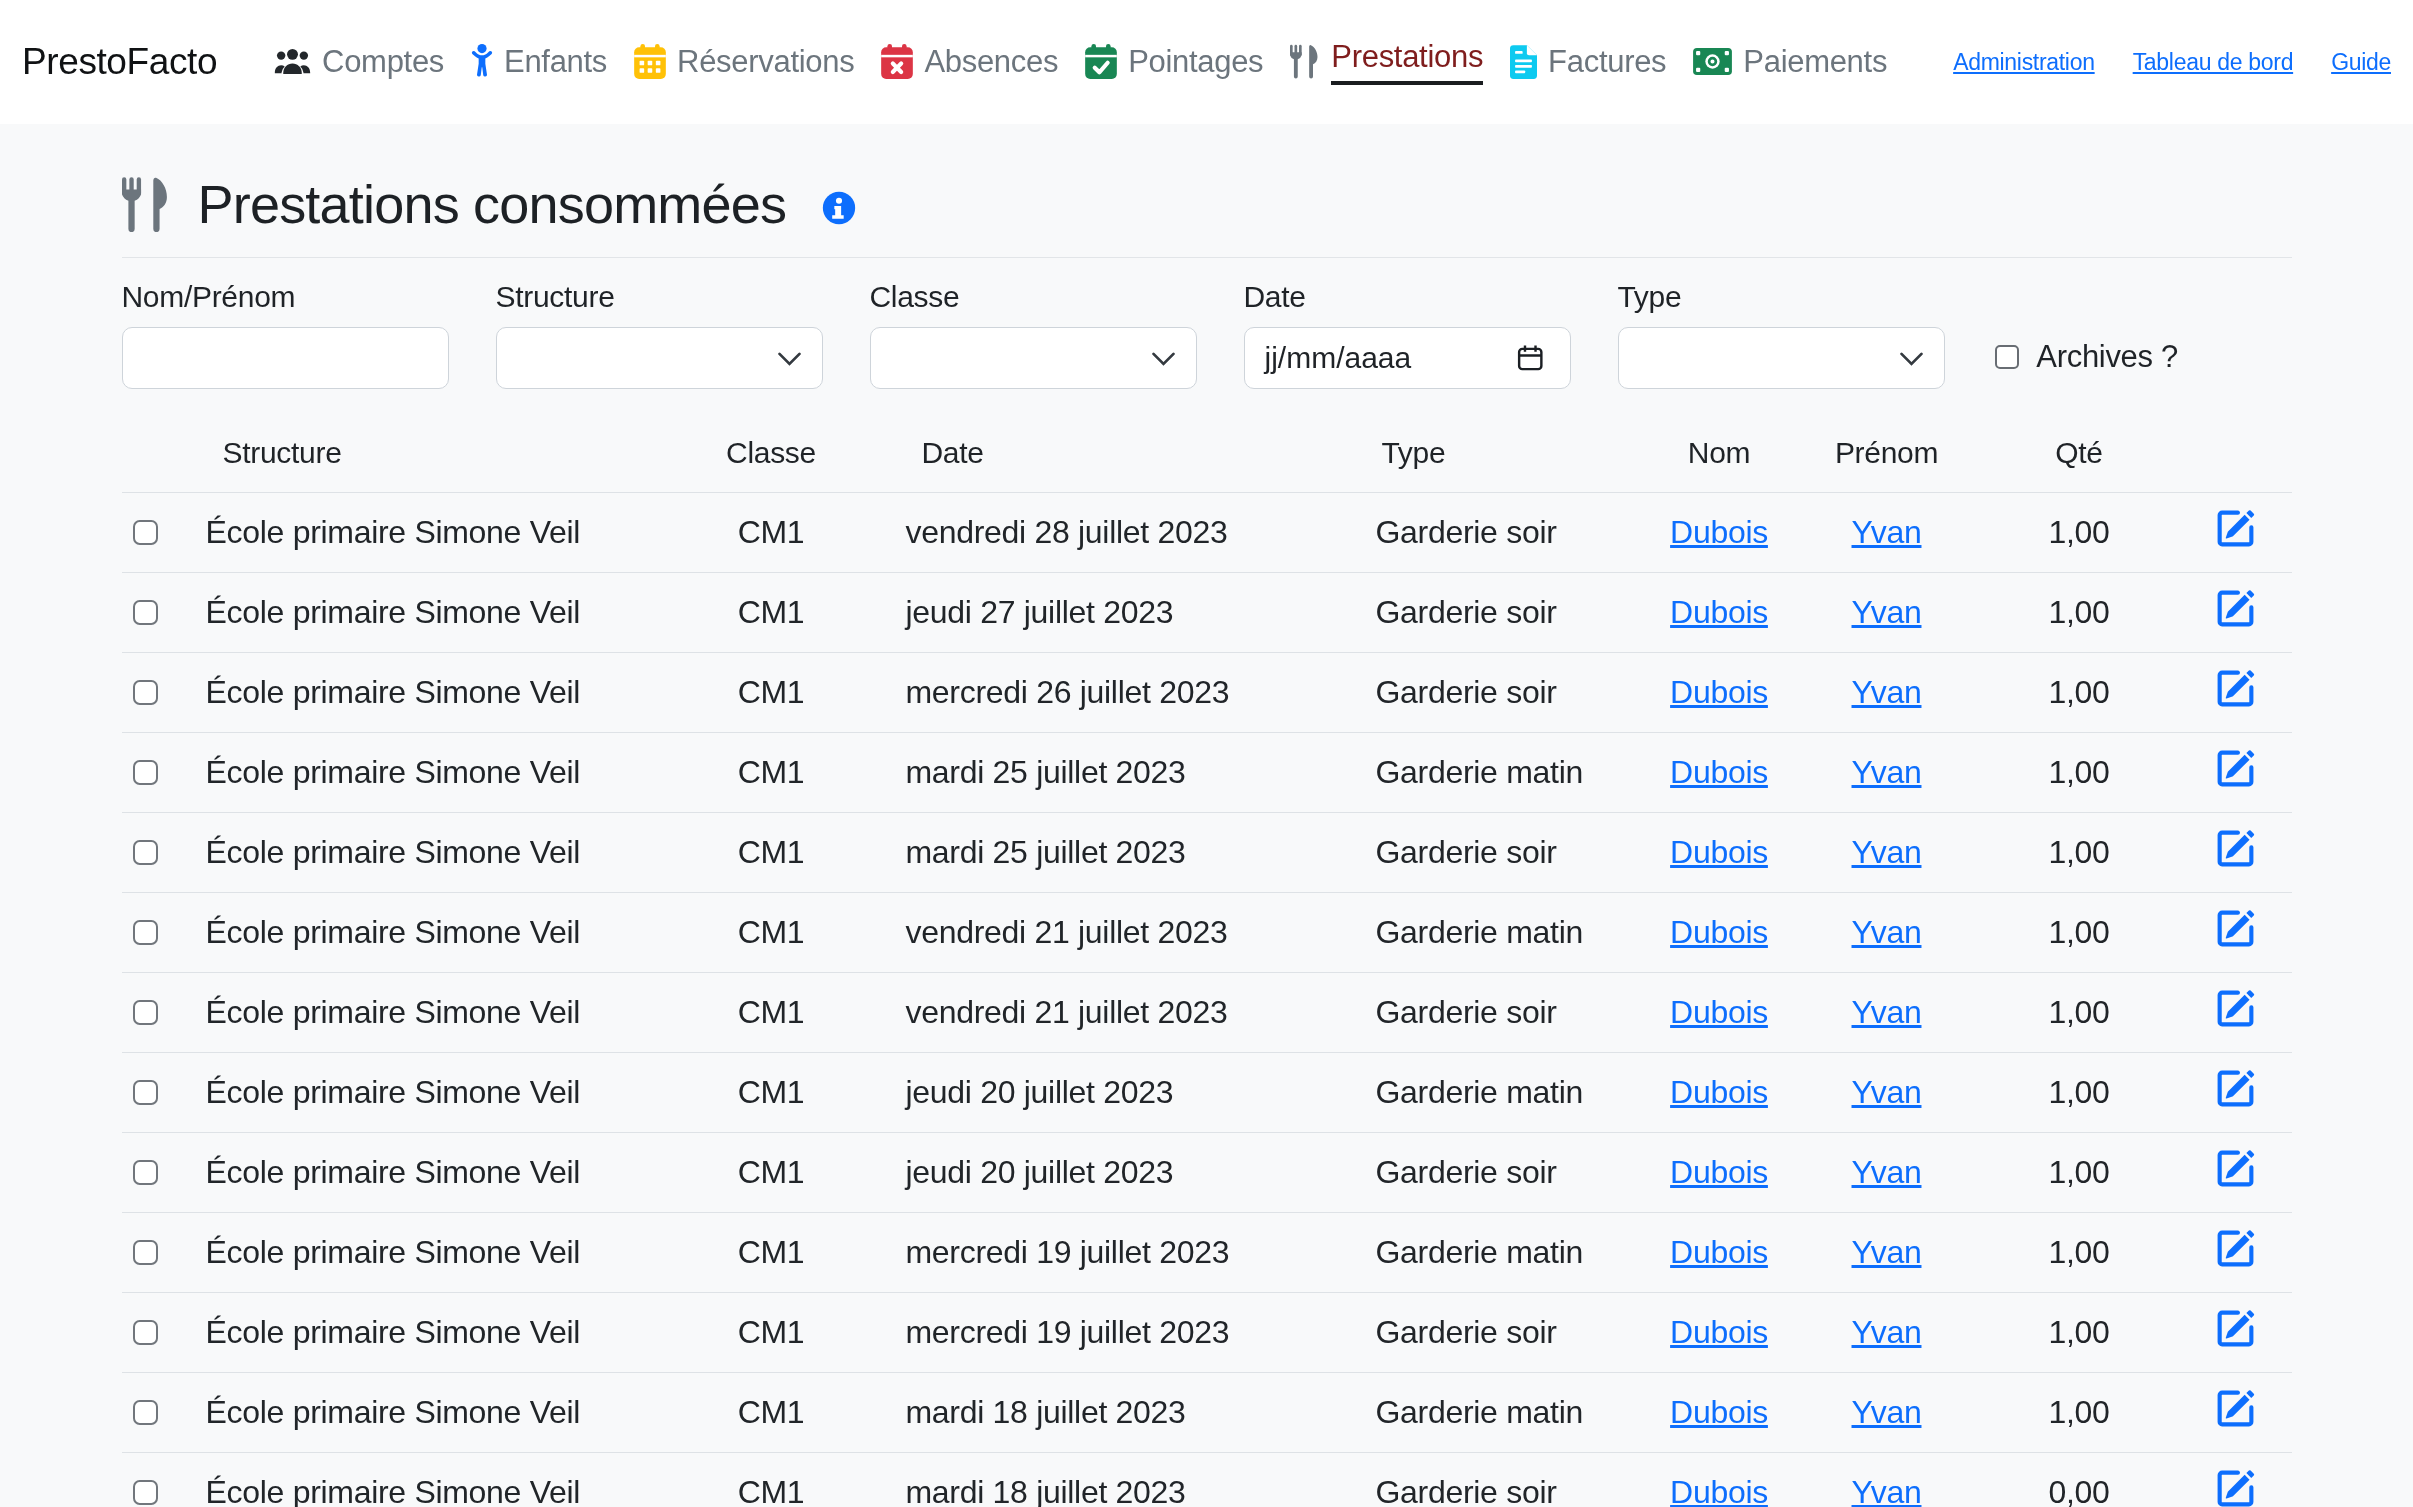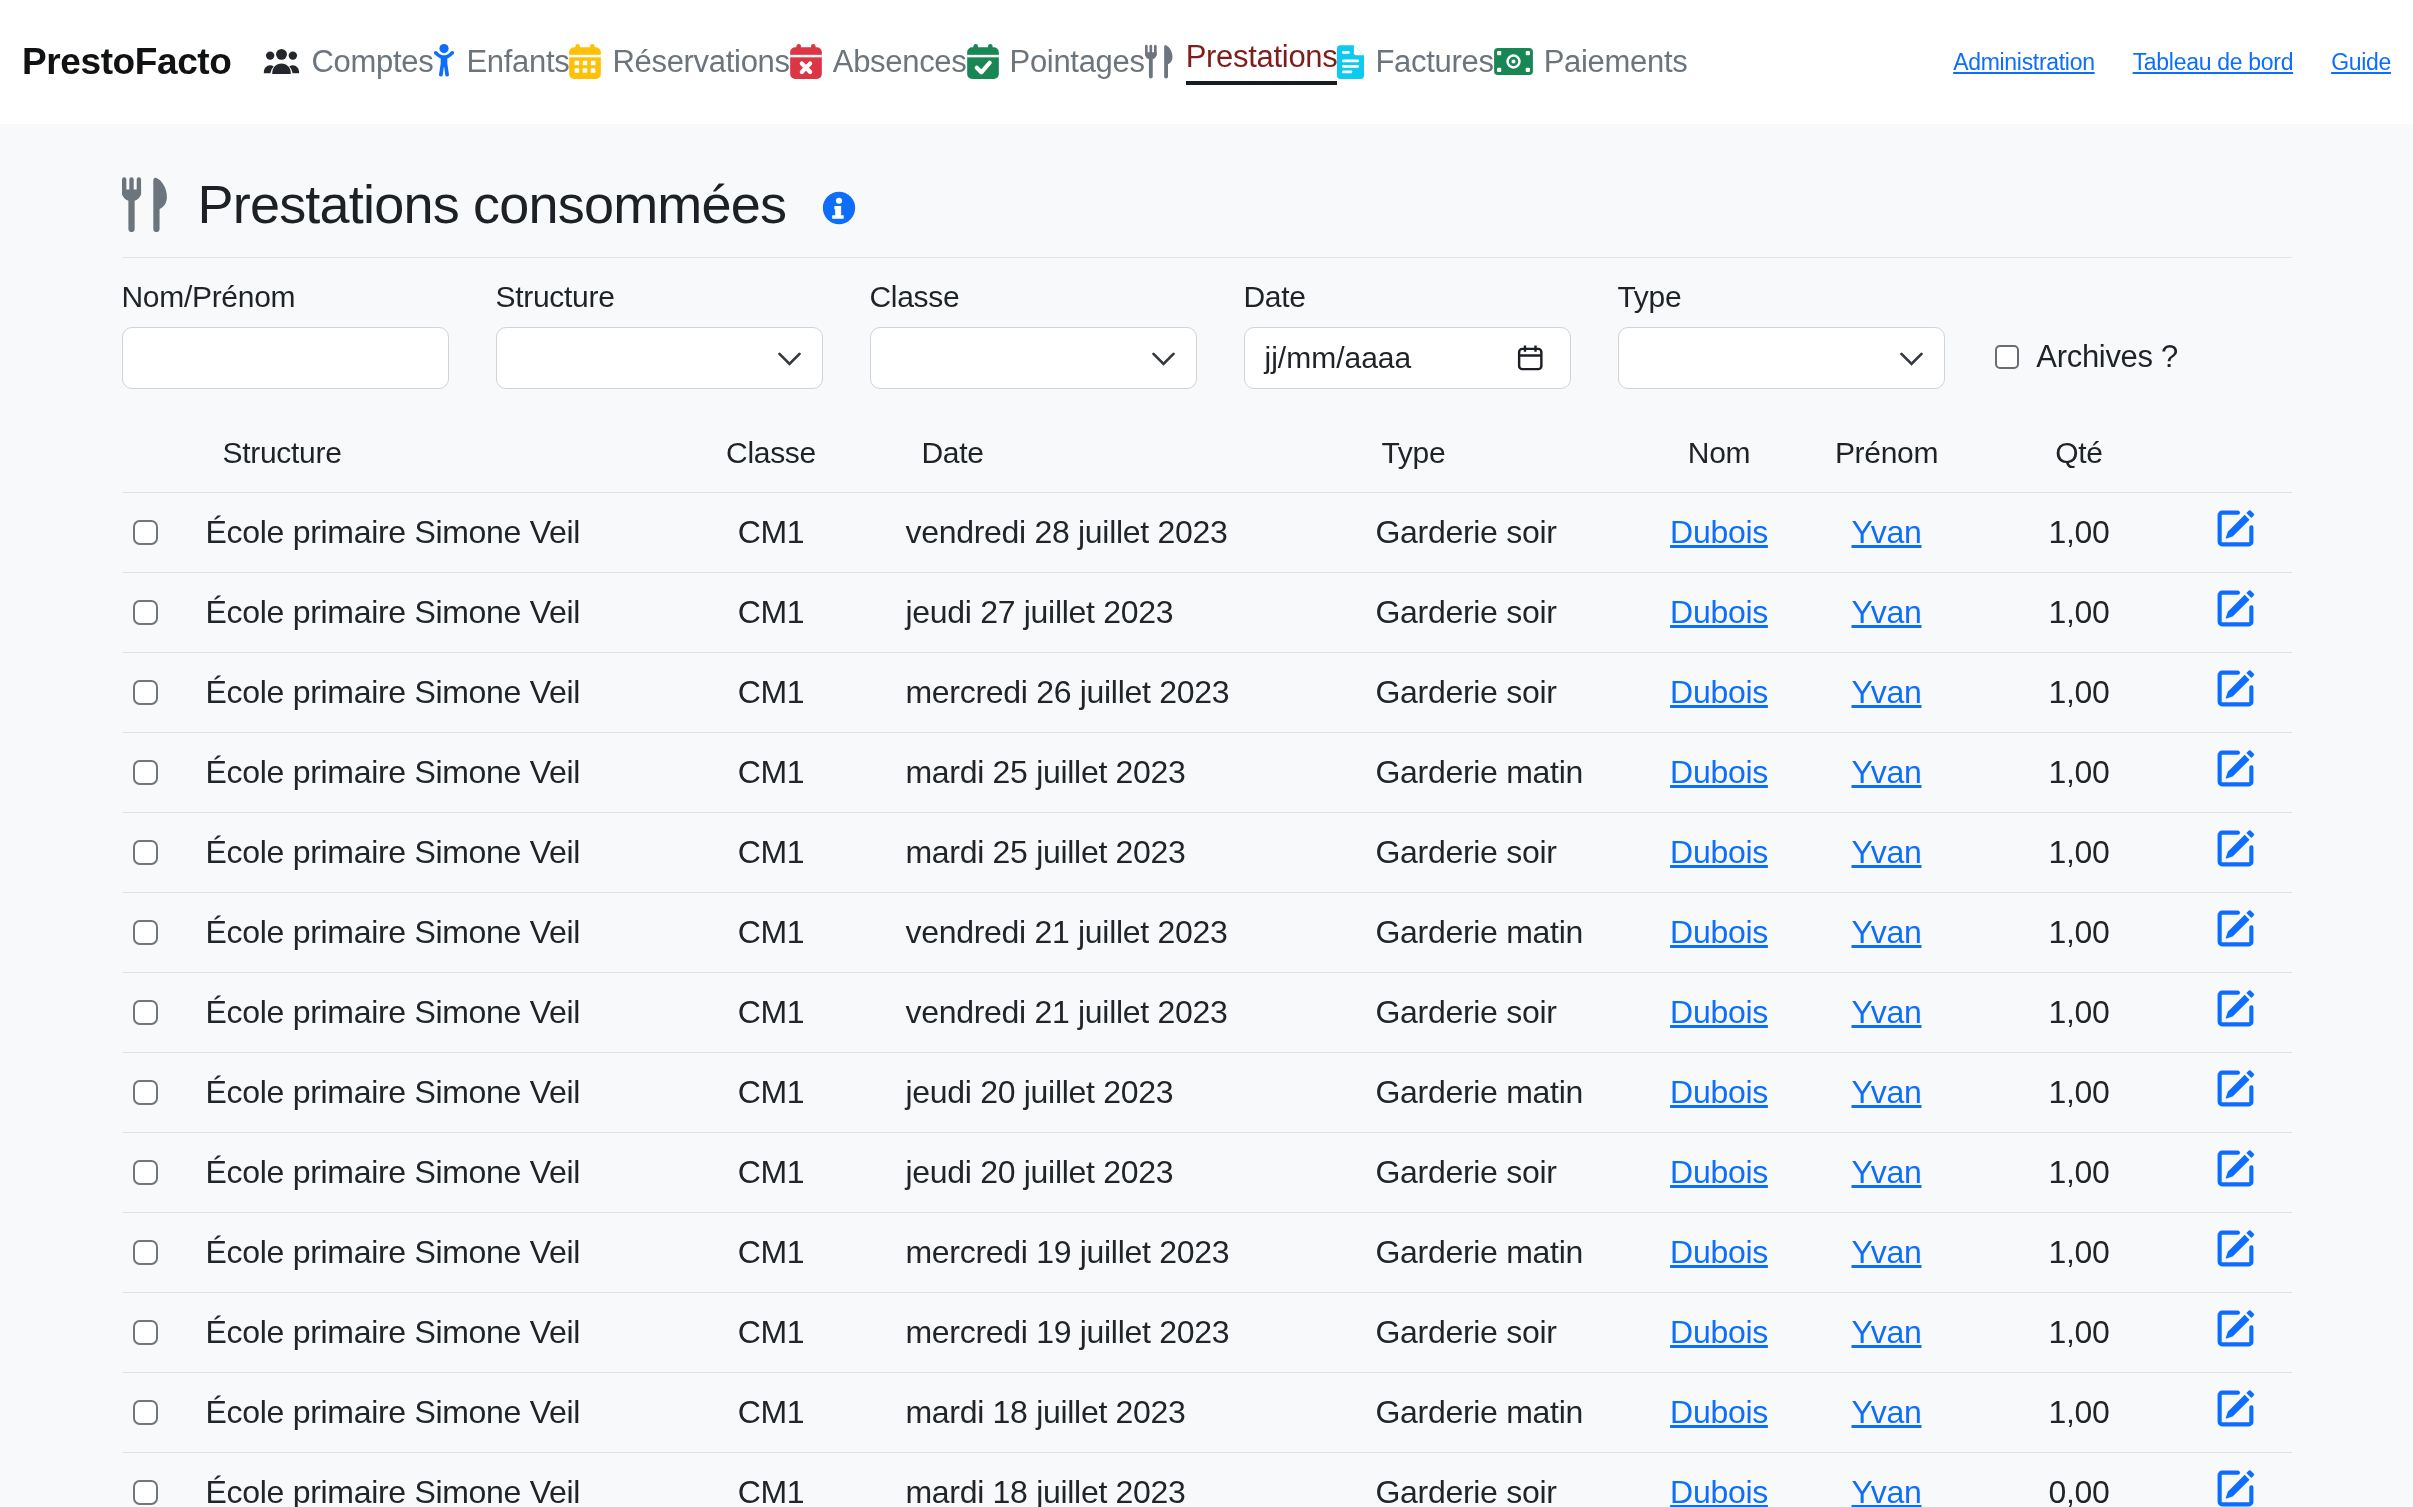--- a/index.html
+++ b/index.html
@@ -10,22 +10,22 @@
   *{margin:0;padding:0;box-sizing:border-box;}
   html,body{width:2413px;height:1508px;overflow:hidden;}
   body{background:var(--pagebg);font-family:"Liberation Sans",sans-serif;color:var(--dark);}
 
   .fill-blue{fill:var(--blue);} .fill-red{fill:var(--red);} .fill-yellow{fill:var(--yellow);}
   .fill-green{fill:var(--green);} .fill-cyan{fill:var(--cyan);} .fill-gray{fill:var(--gray);}
   .fill-dark{fill:#23272b;} .stroke-green{stroke:var(--green);}
 
   
   .navbar{height:124px;background:#fff;display:flex;align-items:center;padding:0 22px;}
-  .brand{font-size:37px;font-weight:700;color:#101214;letter-spacing:-0.4px;margin-right:32px;text-decoration:none;}
-  .nav-left{display:flex;align-items:center;}
+  .brand{font-size:37px;font-weight:400;color:#101214;letter-spacing:-0.4px;margin-right:57px;text-decoration:none;}
+  .nav-left{display:flex;align-items:center;gap:27px;}
   .nav-item{display:flex;align-items:center;gap:11px;font-size:31px;color:var(--navtext);
     text-decoration:none;letter-spacing:-0.3px;white-space:nowrap;}
   .nav-item svg{flex:0 0 auto;}
   .nav-item.active{color:#7f1d1d;}
   .nav-item.active .lbl{border-bottom:4.2px solid #1a1d20;padding-bottom:5.9px;}
   .nav-right{margin-left:auto;display:flex;align-items:center;gap:38px;}
   .nav-right a{font-size:23px;color:var(--blue);text-decoration:underline;letter-spacing:-0.3px;white-space:nowrap;}
 
   
   .content{width:2170px;margin:0 auto;padding-top:49px;}

